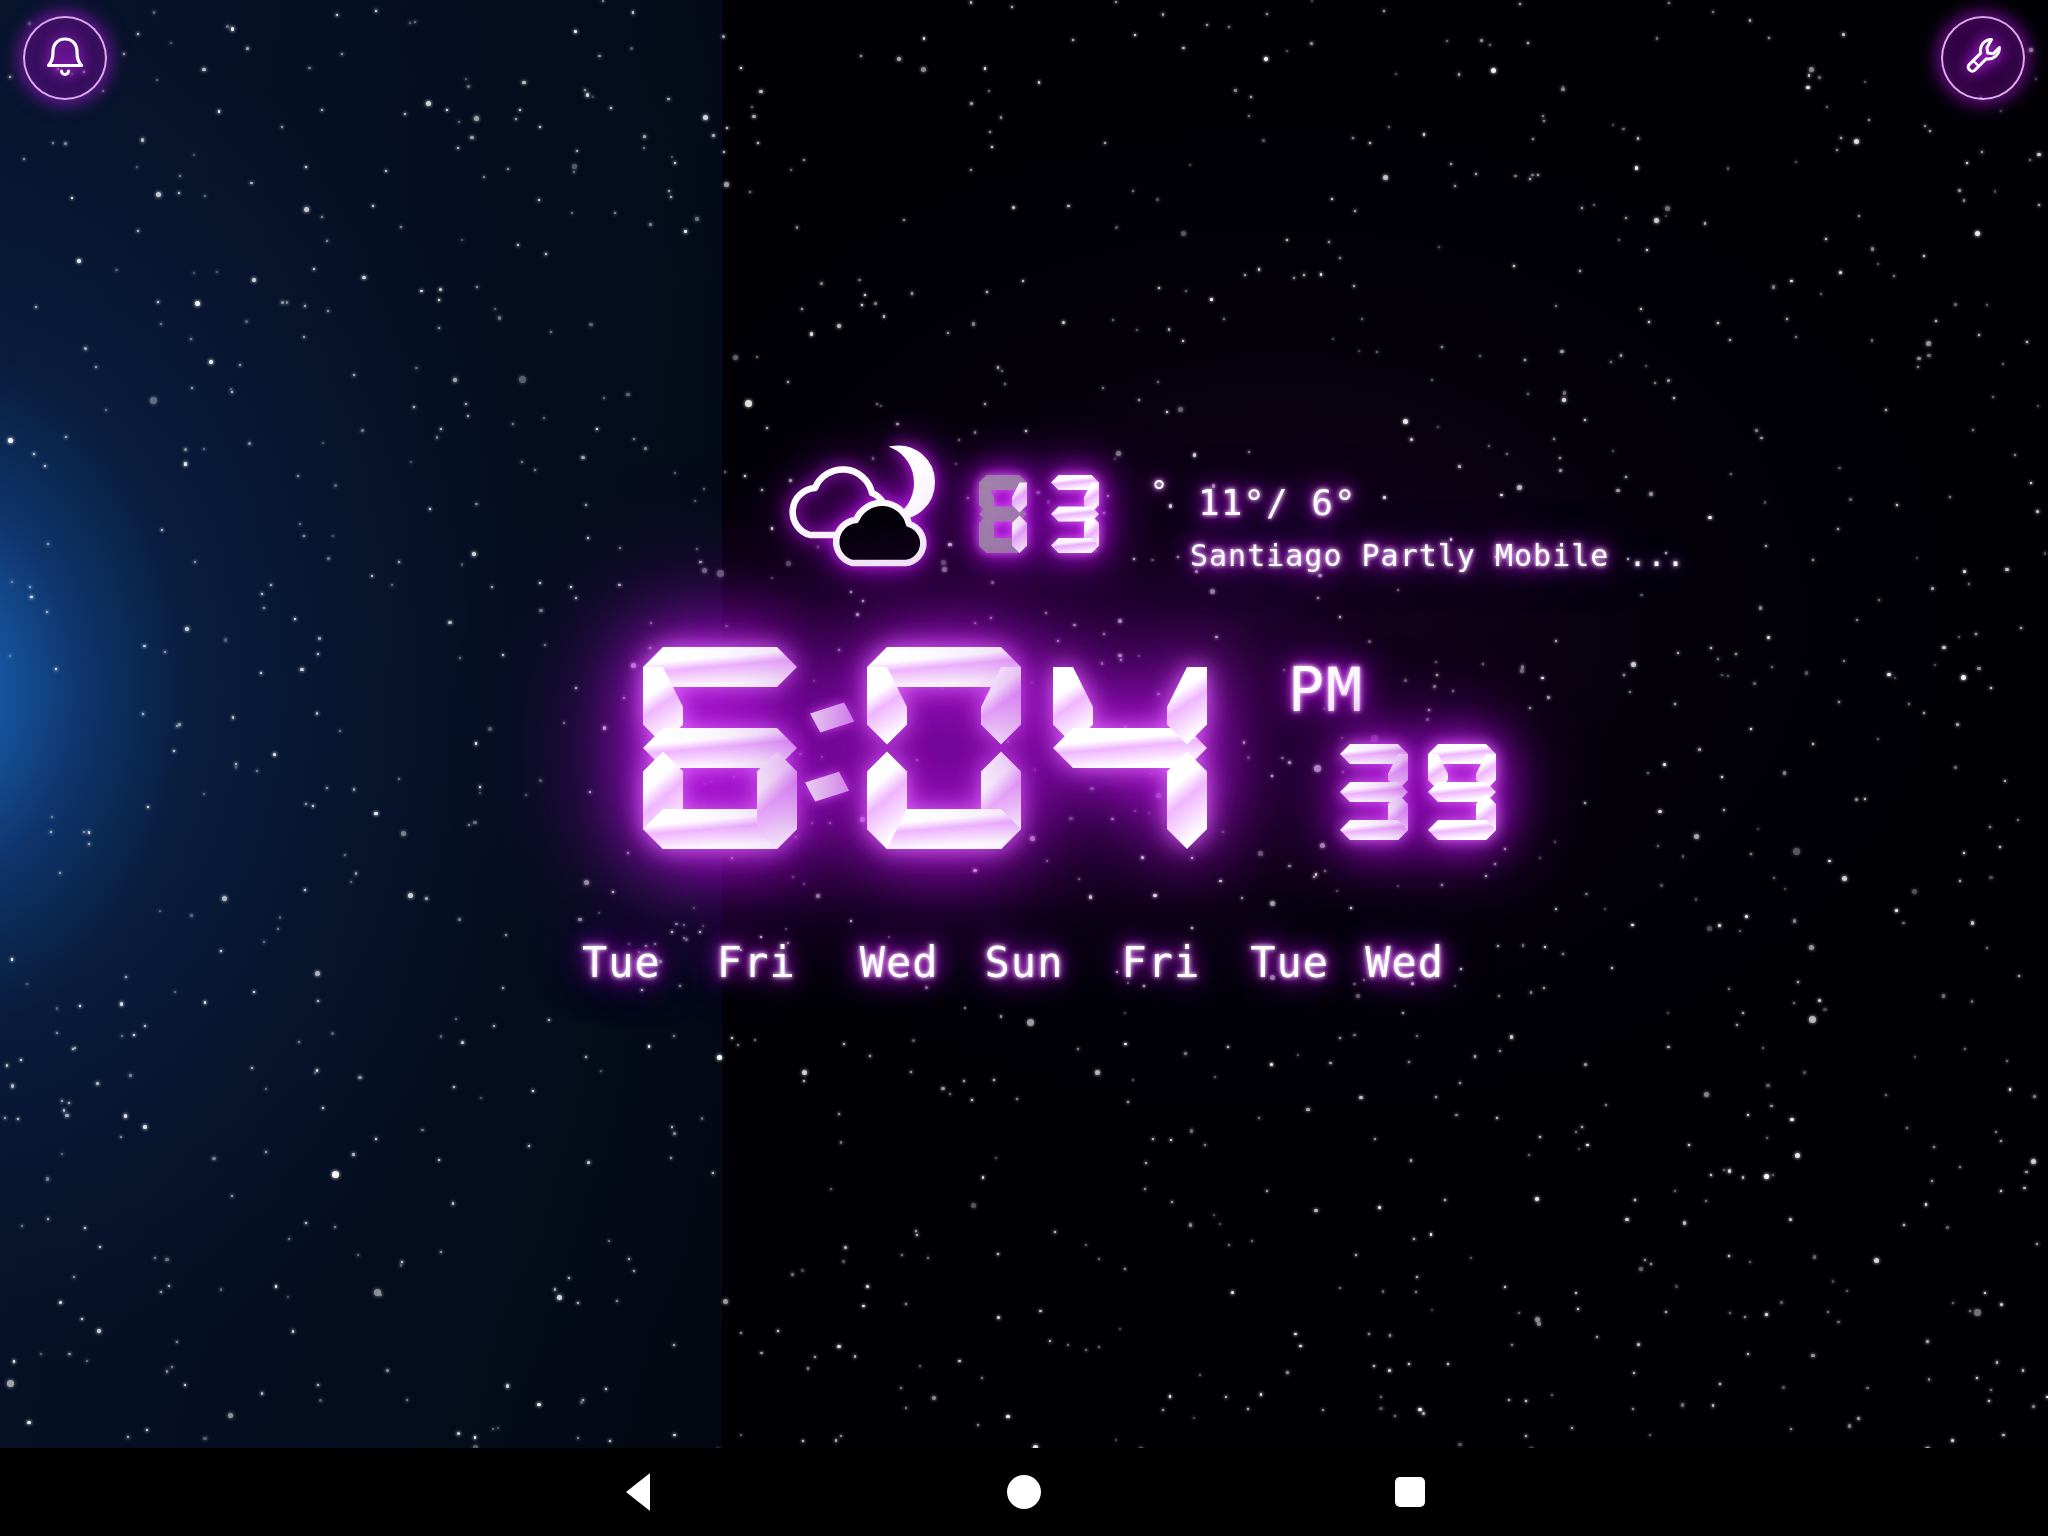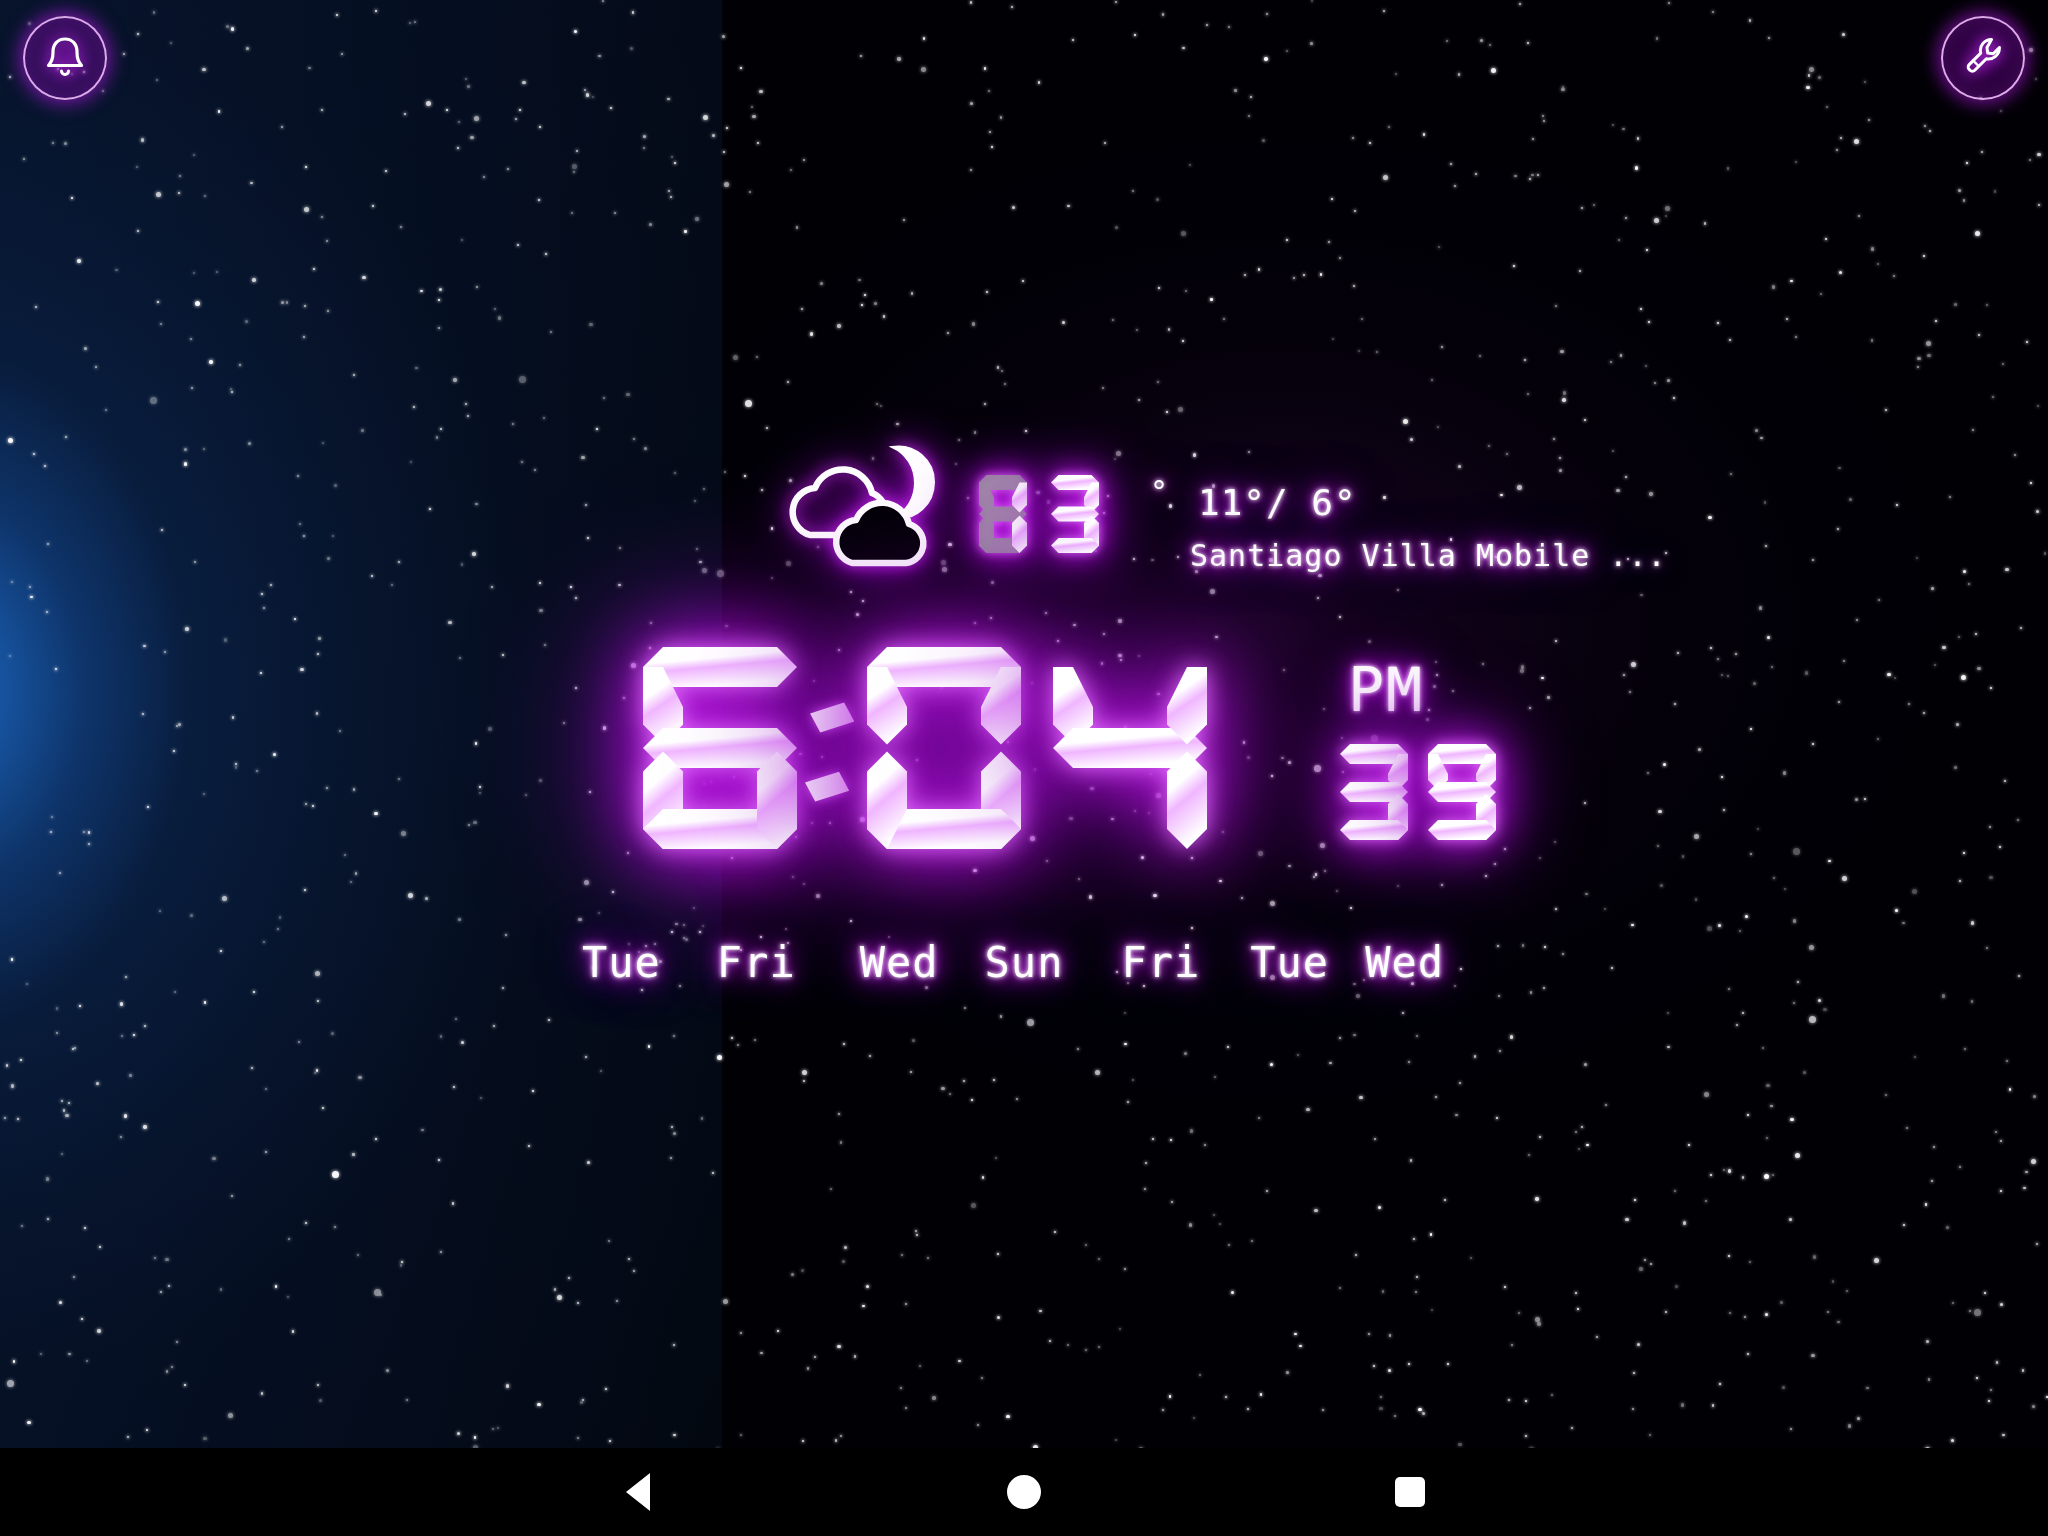--- a/index.html
+++ b/index.html
@@ -80,21 +80,21 @@
   }
   #location{
     position:absolute; left:410px; top:104px; font-size:30px;
   }
 
   
   #clock{
     position:absolute; left:636px; top:640px; width:960px; height:240px;
   }
   #clock svg{ display:block; overflow:visible; }
-  #ampm-block{ position:absolute; left:1348px; top:660px; }
+  #ampm-block{ position:absolute; left:1288px; top:660px; }
   #ampm{
     font-size:60px; letter-spacing:2px; line-height:1;
     font-family:"DejaVu Sans Mono", monospace;
   }
   #seconds-block{ position:absolute; left:1336px; top:740px; }
 
   
   #weekdays{
     position:absolute; left:576px; top:938px; width:928px;
     display:flex; align-items:baseline; gap:0;
@@ -1450,21 +1450,21 @@
             <polygon points="51.0,10.5 51.0,33.0 43.5,40.5 36.0,33.0 36.0,25.5 43.5,10.5" fill="url(#sg2)"></polygon>
             <polygon points="10.5,34.5 43.5,34.5 51.0,42.0 43.5,49.5 10.5,49.5 3.0,42.0" fill="url(#sg2)"></polygon>
             <polygon points="51.0,51.0 51.0,73.5 43.5,81.0 36.0,73.5 36.0,51.0 43.5,43.5" fill="url(#sg2)"></polygon>
             <polygon points="10.5,81.0 43.5,81.0 51.0,73.5 43.5,66.0 10.5,66.0 3.0,73.5" fill="url(#sg2)"></polygon>
           </svg></span>
     </div>
     <div class="neon-text" id="temp-deg">°</div>
 
     <div class="neon-text" id="hilo">11°/ 6°</div>
 
-    <div class="neon-text" id="location">Santiago Villa Mobile ...</div>
+    <div class="neon-text" id="location">Santiago Partly Mobile ...</div>
   </div>
 
   <div id="clock">
       <div style="display:flex;align-items:flex-start;">
         <div>
           <svg width="168" height="216" viewBox="0 0 168 216" style="overflow:visible;filter:drop-shadow(0 0 11.899999999999999px #e26bff) drop-shadow(0 0 34px #c016e8) drop-shadow(0 0 68px #8c00c0)">
             <defs>
               <linearGradient id="sg3" x1="0" y1="0" x2="0.35" y2="1">
                 <stop offset="0%" stop-color="#ffffff"></stop>
                 <stop offset="38%" stop-color="#ffffff"></stop>

